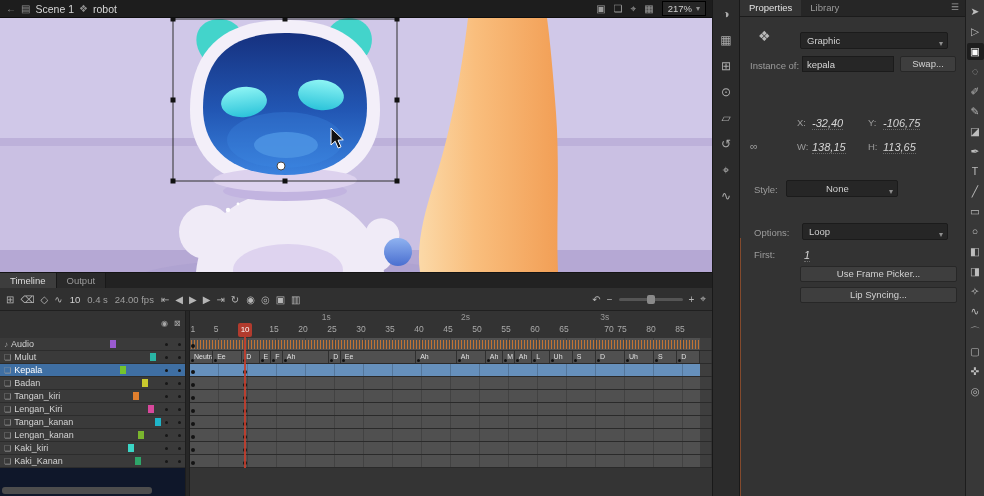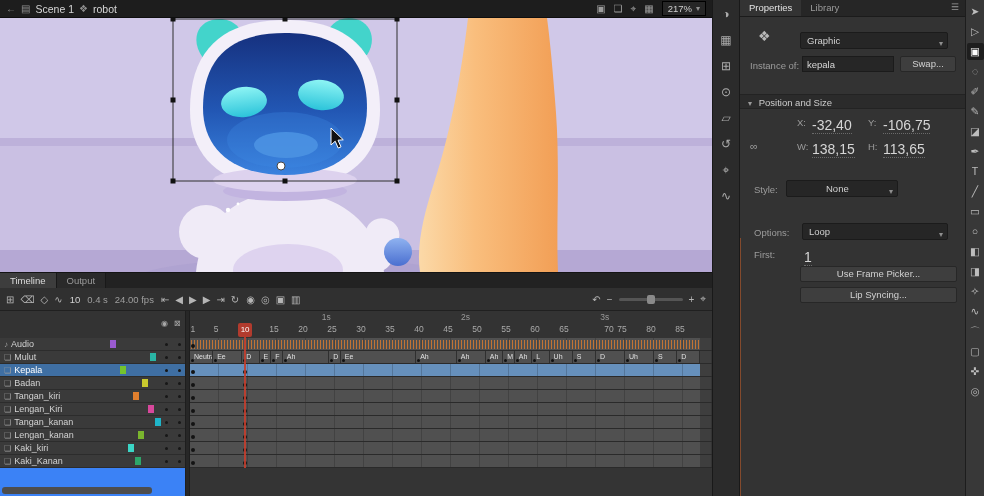--- a/index.html
+++ b/index.html
@@ -35,21 +35,21 @@
   #ptabs{position:absolute;left:0;top:0;width:225px;height:16px;background:#262626;
          border-bottom:1px solid #1b1b1b;}
   .ptab{display:inline-block;padding:0 9px;line-height:16px;font-size:9.5px;color:#9a9a9a;}
   .ptab.active{color:#e2e2e2;background:#333;}
   #pmenu{position:absolute;right:6px;top:2px;color:#9a9a9a;font-size:9px;}
   .sec-head{position:absolute;left:0;width:225px;height:15px;background:#2b2b2b;
             border-top:1px solid #232323;border-bottom:1px solid #232323;color:#cdcdcd;
             font-size:9.5px;line-height:15px;padding-left:8px;box-sizing:border-box;}
   .sec-head .tri{color:#9a9a9a;font-size:8px;margin-right:4px;}
   .plabel{position:absolute;font-size:9.5px;color:#9c9c9c;}
-  .pvalue{position:absolute;font-size:14px;color:#d6d6d6;border-bottom:1px dotted #6a6a6a;}
+  .pvalue{position:absolute;font-size:11px;color:#d6d6d6;border-bottom:1px dotted #6a6a6a;font-style:italic;}
   .dropdown{position:absolute;height:17px;background:#262626;border:1px solid #1b1b1b;
             border-radius:2px;color:#d0d0d0;font-size:9.5px;line-height:15px;
             padding:0 14px 0 6px;box-sizing:border-box;}
   .dropdown .dd-caret{position:absolute;right:4px;top:3px;color:#8f8f8f;font-size:8px;}
   .pbtn{position:absolute;height:16px;background:#3e3e3e;border:1px solid #272727;
         border-radius:2px;color:#d2d2d2;font-size:9.5px;text-align:center;line-height:14px;
         box-sizing:border-box;}
   .pinput{position:absolute;height:16px;background:#262626;border:1px solid #1b1b1b;
           color:#d8d8d8;font-size:9.5px;padding:0 4px;box-sizing:border-box;
           font-family:"Liberation Sans",sans-serif;}
@@ -58,21 +58,21 @@
 
   
   #tools{position:absolute;left:965px;top:0;width:19px;height:496px;background:#383838;
          border-left:1px solid #1d1d1d;display:flex;flex-direction:column;align-items:center;
          padding-top:3px;gap:3px;box-sizing:border-box;}
   .tool{width:17px;height:17px;line-height:17px;text-align:center;color:#bdbdbd;
         font-size:10.5px;border-radius:2px;}
   .tool.active{background:#1e1e1e;color:#fff;}
 
   
-  #timeline{position:absolute;left:0;top:272px;width:712px;height:224px;background:#3b82f6;
+  #timeline{position:absolute;left:0;top:272px;width:712px;height:224px;background:#0f172a;
             border-top:1px solid #141414;}
   #tl-tabs{position:absolute;left:0;top:0;width:712px;height:15px;background:#222;display:flex;}
   .tl-tab{padding:0 10px;line-height:15px;font-size:9.5px;color:#9a9a9a;background:#2a2a2a;
           border-right:1px solid #191919;}
   .tl-tab.active{background:#3d3d3d;color:#dcdcdc;}
   #tl-toolbar{position:absolute;left:0;top:15px;width:712px;height:23px;background:#303030;
               border-bottom:1px solid #202020;display:flex;align-items:center;gap:7px;
               padding:0 6px;box-sizing:border-box;}
   .tbtn{color:#b5b5b5;font-size:10px;}
   .tl-num{color:#d2d2d2;font-size:9.5px;}
@@ -236,24 +236,20 @@
     <span class="abs" style="left:18px;top:28px;font-size:14px;color:#b8b8b8;">❖</span>
     <div class="dropdown" style="left:60px;top:32px;width:148px;">
       <span>Graphic</span>
       <span class="dd-caret">▾</span>
     </div>
 
     <span class="plabel" style="left:10px;top:60px;">Instance of:</span>
     <input class="pinput" style="left: 62px; top: 56px; width: 92px;" value="kepala">
     <div class="pbtn" style="left:160px;top:56px;width:56px;">Swap...</div>
 
-    <div class="sec-head" style="top:94px;">
-      <span class="tri">▾</span>
-      <span>Position and Size</span>
-    </div>
     <span class="plabel" style="left:57px;top:117px;">X:</span>
     <span class="pvalue" style="left:72px;top:117px;">-32,40</span>
     <span class="plabel" style="left:128px;top:117px;">Y:</span>
     <span class="pvalue" style="left:143px;top:117px;">-106,75</span>
     <span class="plabel" style="left:10px;top:140px;font-size:11px;">∞</span>
     <span class="plabel" style="left:57px;top:141px;">W:</span>
     <span class="pvalue" style="left:72px;top:141px;">138,15</span>
     <span class="plabel" style="left:128px;top:141px;">H:</span>
     <span class="pvalue" style="left:143px;top:141px;">113,65</span>
 

